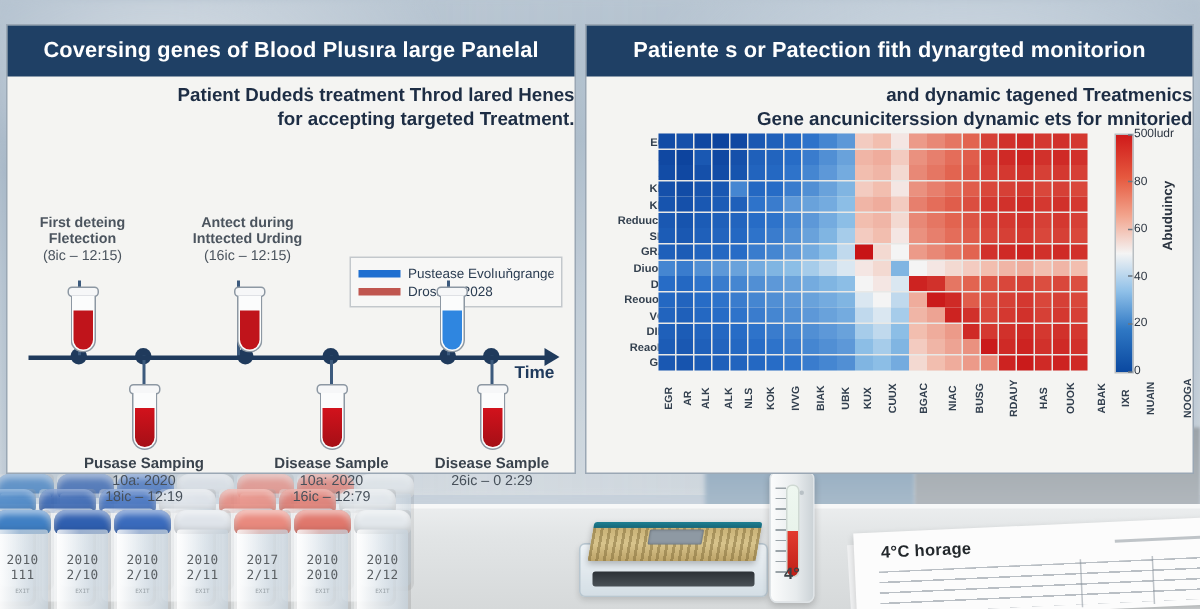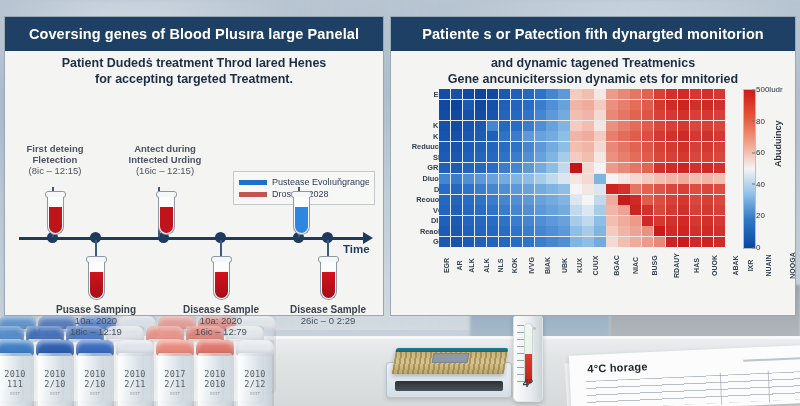--- a/index.html
+++ b/index.html
@@ -84,21 +84,21 @@
   .paper-sm{position:absolute;right:14px;top:12px;width:62px;height:2px;background:rgba(150,158,165,.6);}
 
   
   .panel{position:absolute;top:16px;height:300px;background:#f4f4f2;
     border:1px solid #9aa7b4;box-sizing:border-box;}
   #panel-left{left:4px;width:380px;}
   #panel-right{left:390px;width:406px;}
   .panel-header{height:34px;background:#1f4065;display:flex;align-items:center;justify-content:center;}
   .panel-header .ttl{color:#fff;font-size:14.5px;font-weight:bold;letter-spacing:.1px;white-space:nowrap;}
   .panel-body{position:relative;height:265px;}
-  .panel-sub{position:absolute;left:0;right:0;top:4px;text-align:center;color:#1d2d44;
+  .panel-sub{position:absolute;left:0;right:0;top:4px;text-align:right;color:#1d2d44;
     font-size:12.5px;font-weight:bold;line-height:16px;}
 
   
   .tl-axis{position:absolute;left:14px;top:186px;width:346px;height:3px;background:#1f3a5c;}
   .tl-arrow{position:absolute;left:358px;top:181px;width:0;height:0;
     border-top:6px solid transparent;border-bottom:6px solid transparent;border-left:10px solid #1f3a5c;}
   .tl-time{position:absolute;left:338px;top:192px;font-size:11.5px;font-weight:bold;color:#1f3a5c;}
   .tl-dot{position:absolute;top:181px;width:11px;height:11px;border-radius:50%;background:#1f3a5c;}
   .tl-stem{position:absolute;width:2px;background:#3c5a7d;}
   .tube{position:absolute;width:17px;}

